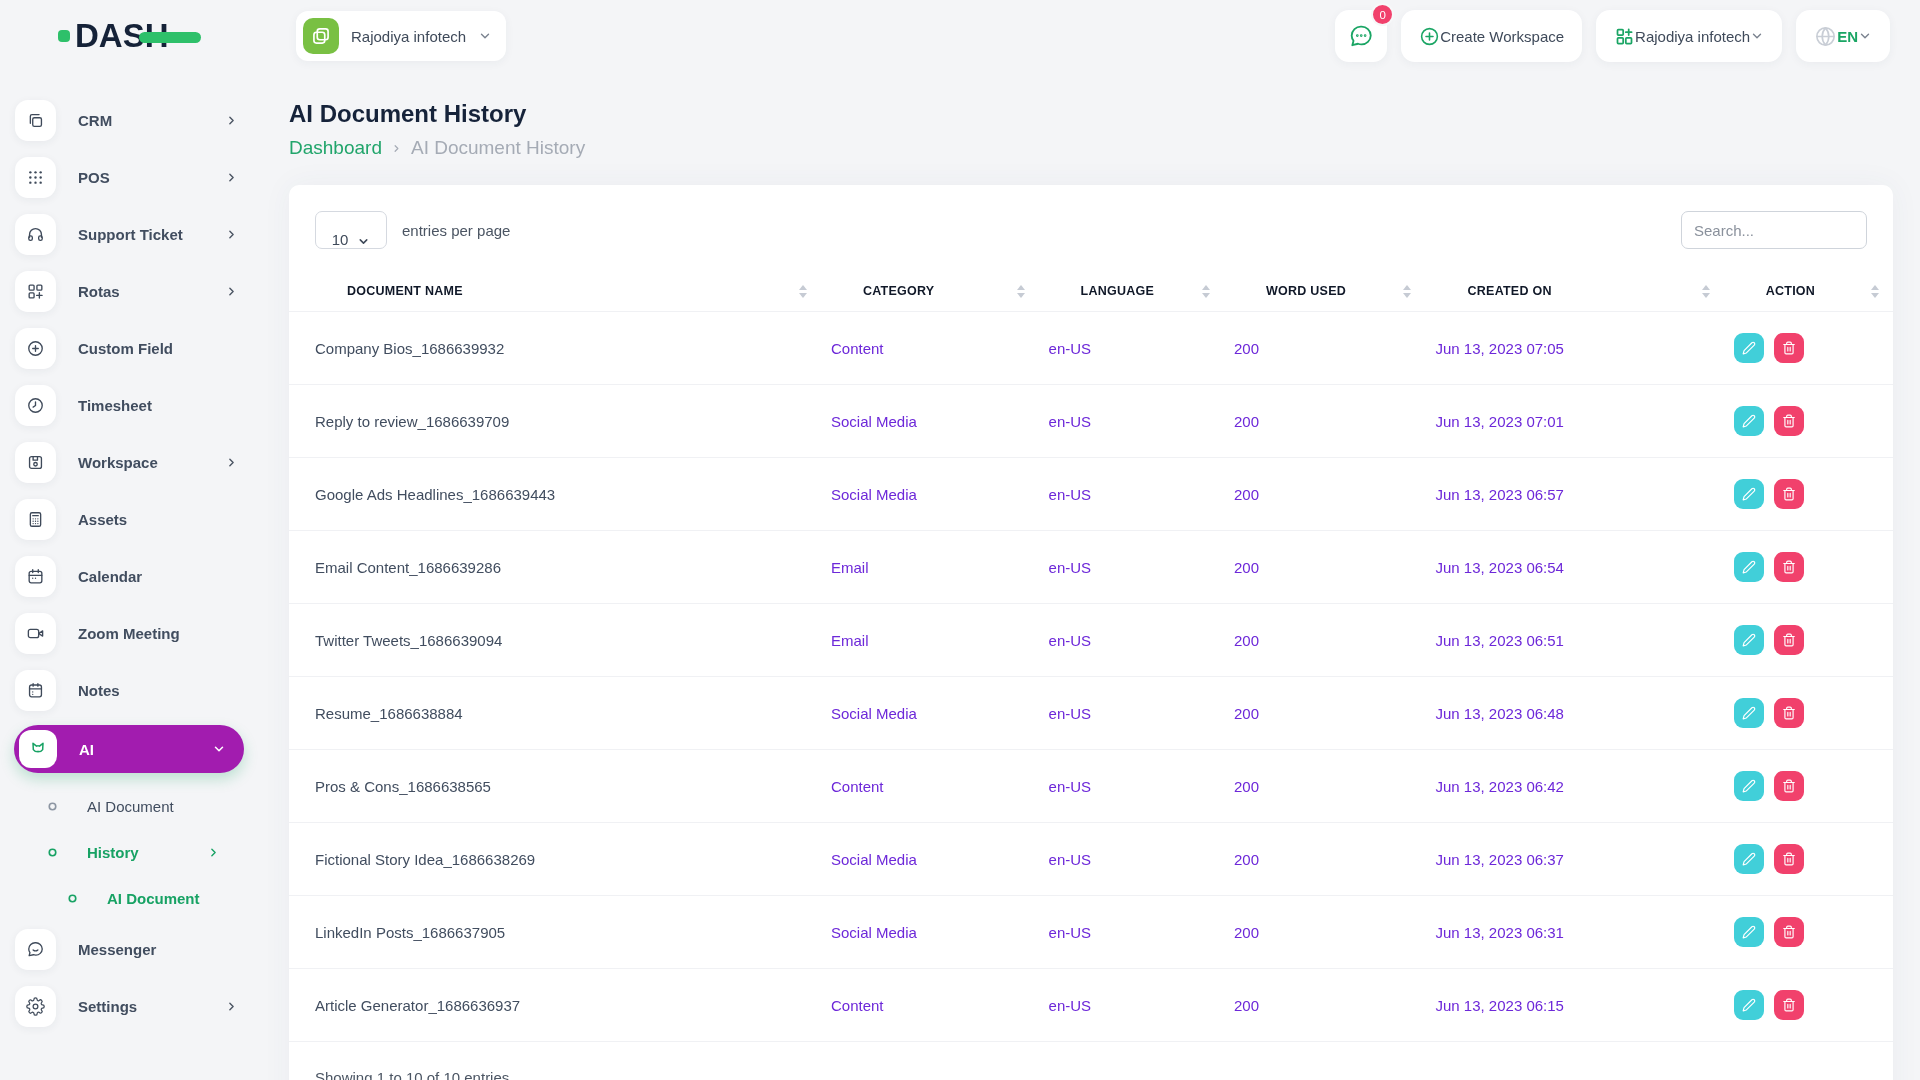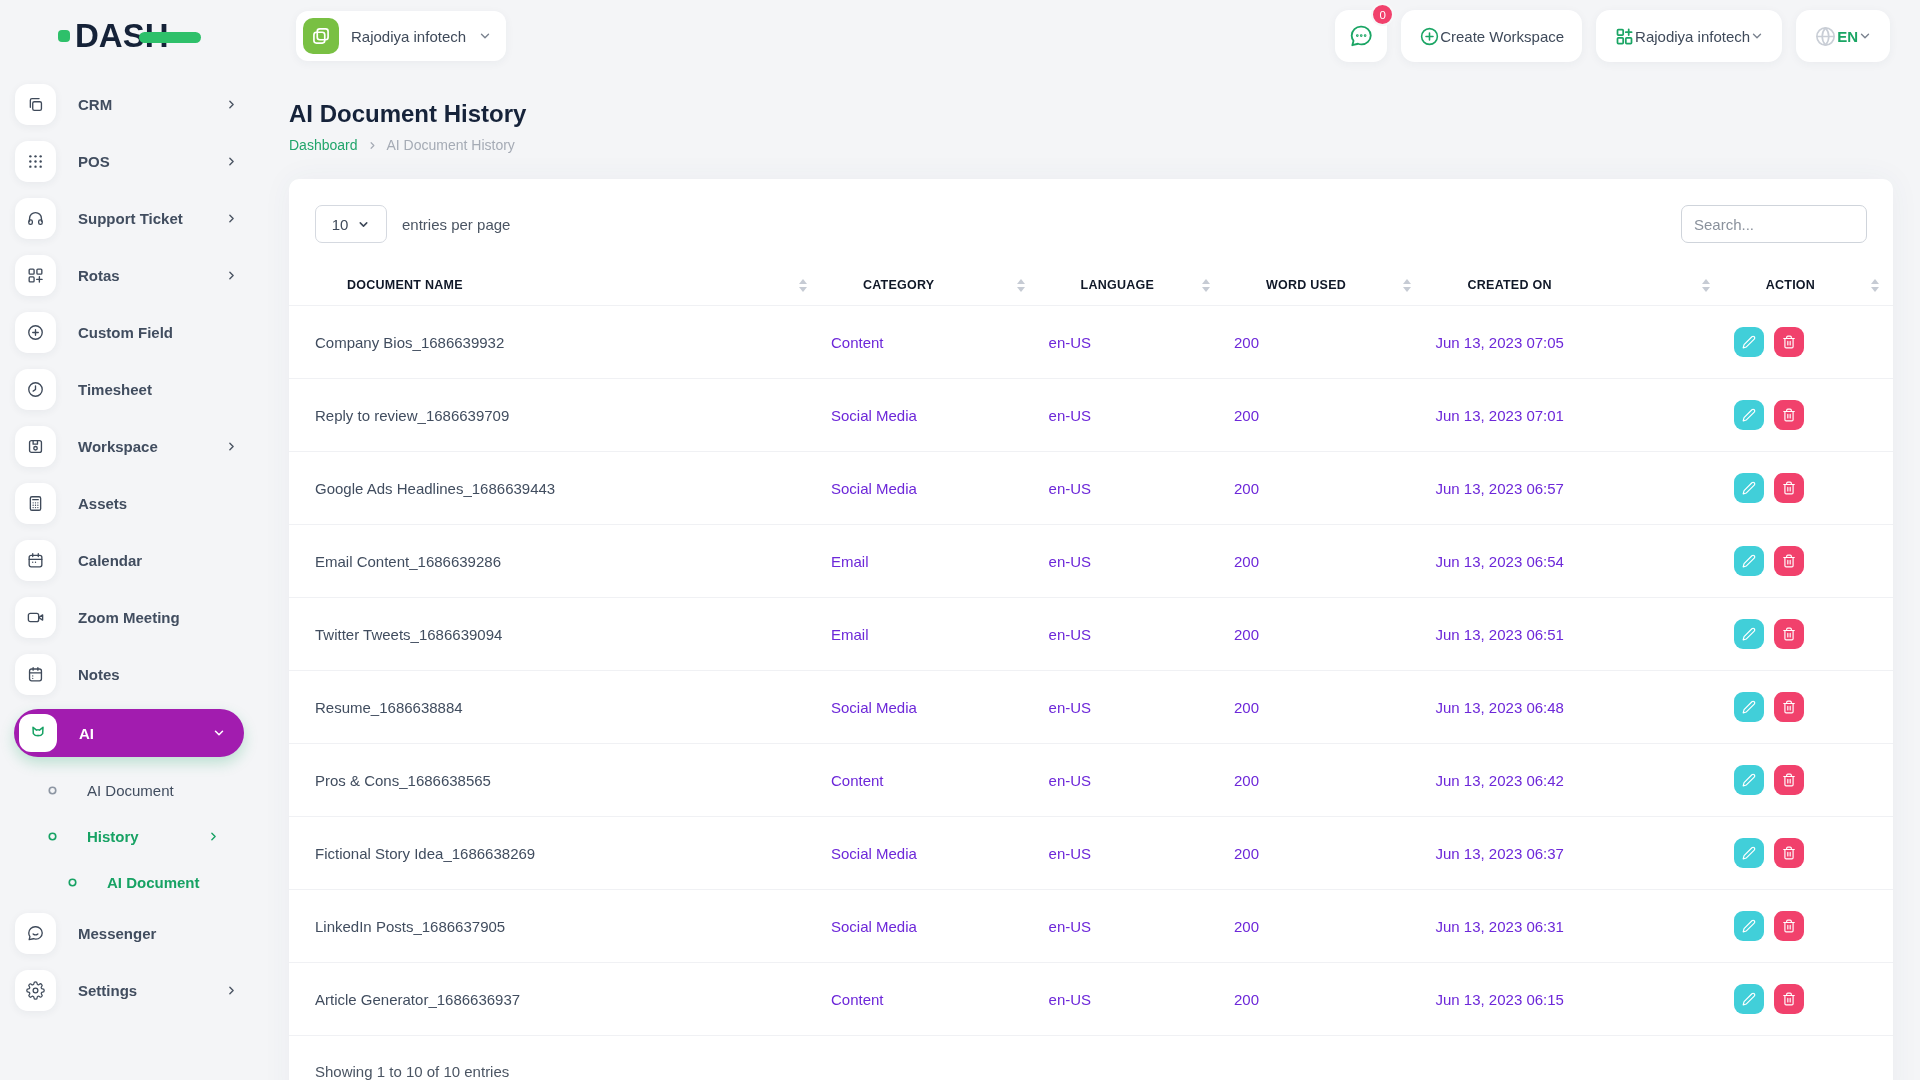--- a/index.html
+++ b/index.html
@@ -29,48 +29,48 @@
               box-shadow:0 2px 10px rgba(40,50,70,.05); cursor:pointer; }
   .badge { position:absolute; top:-7px; right:-7px; min-width:23px; height:23px;
            background:#f1416c; border-radius:50%; color:#fff; font-size:11.5px;
            display:flex; align-items:center; justify-content:center; border:2px solid #f7f8f9; }
   .pill { height:52px; border:none; background:#fff; border-radius:14px;
           display:flex; align-items:center; gap:0; padding:0 18px;
           box-shadow:0 2px 10px rgba(40,50,70,.05); cursor:pointer;
           font-family:inherit; font-size:15px; color:#3f4a5a; }
   .lang-code { color:#1aa564; font-weight:600; }
   
-  .sidebar { position:absolute; top:64px; left:0; width:260px; bottom:0; padding-top:12px; }
+  .sidebar { position:absolute; top:80px; left:0; width:260px; bottom:0; padding-top:12px; }
   .side-item { height:57px; display:flex; align-items:center; gap:22px;
                padding:0 22px 0 15px; cursor:pointer; }
   .tile { width:41px; height:41px; background:#fff; border-radius:13px; flex:none;
           display:flex; align-items:center; justify-content:center;
           box-shadow:0 2px 8px rgba(40,50,70,.06); }
   .side-label { font-size:15px; font-weight:600; color:#414d5f; }
   .chev { margin-left:auto; flex:none; }
   .ai-pill { margin:6px 16px 10px 14px; height:48px; background:#a21caf; border-radius:26px;
              display:flex; align-items:center; gap:22px; padding:0 18px 0 5px;
              box-shadow:0 6px 14px rgba(23,162,100,.25); cursor:pointer; }
   .ai-pill .tile { width:38px; height:38px; border-radius:12px; box-shadow:none; }
   .ai-pill .side-label { color:#fff; }
   .sub-item { height:46px; display:flex; align-items:center; gap:28px;
               padding:0 40px 0 46px; cursor:pointer; font-size:15px; font-weight:500; color:#414d5f; }
   .sub-item.nested { padding-left:66px; }
   .sub-item.active { color:#17a264; font-weight:700; }
   
   .main { position:absolute; top:72px; left:260px; right:0; bottom:0; padding:28px 27px 0 29px; }
   .page-title { font-size:24px; font-weight:700; color:#16233a; }
-  .breadcrumb { margin-top:9px; display:flex; align-items:center; gap:9px; font-size:14px; }
+  .breadcrumb { margin-top:9px; display:flex; align-items:center; gap:9px; font-size:19px; }
   .bc-link { color:#21a56b; text-decoration:none; cursor:pointer; }
   .bc-current { color:#a5abb5; }
   .card { margin-top:26px; background:#fff; border-radius:10px;
           box-shadow:0 0 30px rgba(56,71,109,.05); padding-top:26px; }
   .toolbar { display:flex; align-items:center; padding:0 26px; }
   .select { width:72px; height:38px; border:1px solid #d5d9e0; border-radius:7px;
-            display:flex; align-items:center; justify-content:center; gap:9px;
+            display:flex; align-items:flex-end; justify-content:center; gap:9px;
             font-size:15px; color:#3f4a5a; cursor:pointer; background:#fff; }
   .entries-label { margin-left:15px; font-size:15px; color:#4b5563; }
   .search { margin-left:auto; width:186px; height:38px; border:1px solid #cfd4db;
             border-radius:7px; padding:0 12px; font-family:inherit; font-size:15px; color:#3f4a5a; }
   .search::placeholder { color:#8a919c; }
   table { width:100%; border-collapse:collapse; margin-top:22px; }
   th { text-align:left; padding:13px 14px 13px 10px; }
   th:first-child { padding-left:26px; }
   th .th-inner { display:flex; align-items:center; justify-content:space-between;
                  font-size:12.5px; font-weight:700; color:#101828; letter-spacing:.25px;padding-left:32px; }

